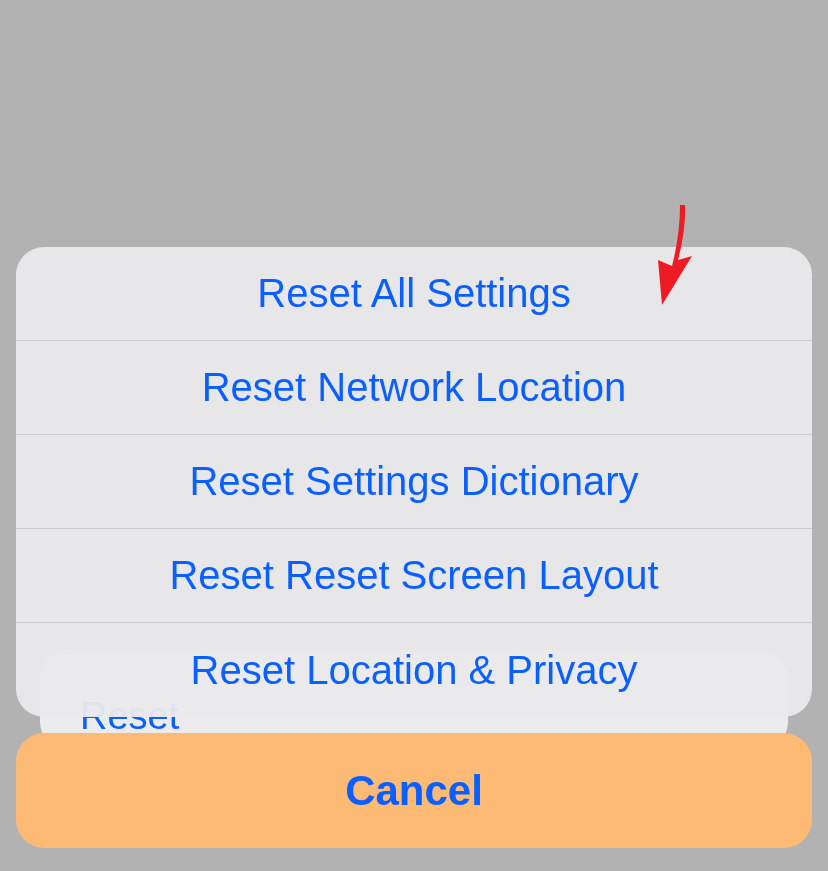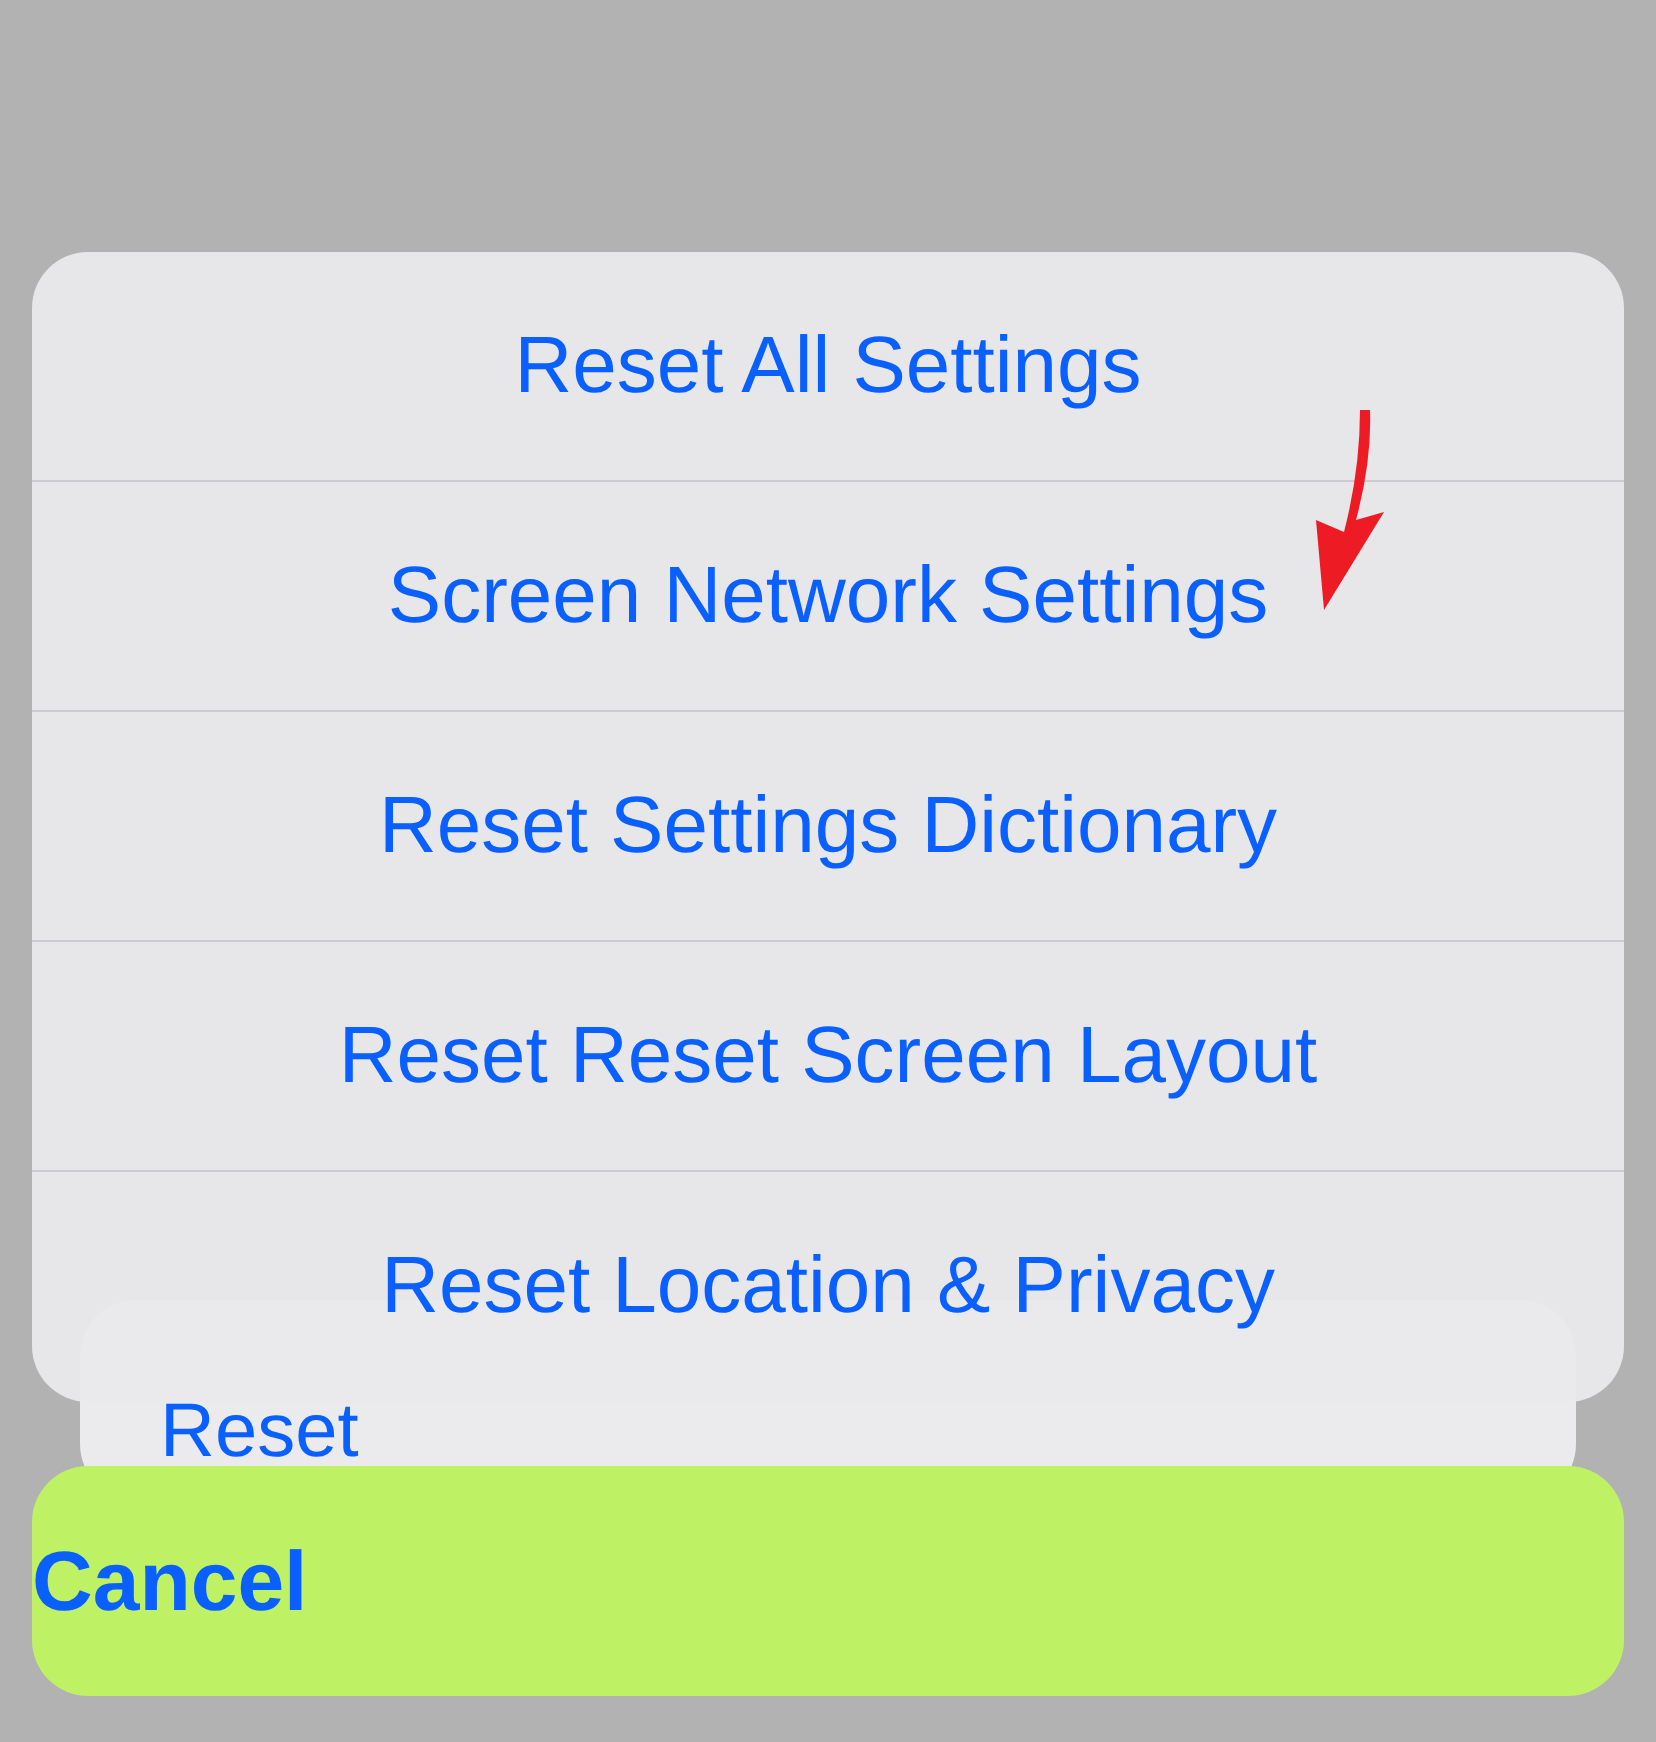--- a/index.html
+++ b/index.html
@@ -42,45 +42,45 @@
       gap: 16px;
     }
     .options-group {
       background: rgba(234, 234, 237, 0.95);
       border-radius: 28px;
       overflow: hidden;
       display: flex;
       flex-direction: column;
     }
     .option-item {
-      height: 115px;
+      height: 94px;
       display: flex;
       align-items: center;
       justify-content: center;
       font-size: 40px;
       color: #0a60ff;
       font-weight: 400;
       border-bottom: 1px solid rgba(120, 120, 128, 0.25);
       cursor: pointer;
       text-align: center;
     }
     .option-item:last-child {
       border-bottom: none;
     }
     .cancel-button {
-      background: #bef264;
+      background: #fdba74;
       border-radius: 28px;
       height: 115px;
       display: flex;
       align-items: center;
+      justify-content: center;
       font-size: 42px;
       font-weight: 600;
       color: #0a60ff;
       cursor: pointer;
-      margin-top: 16px;
     }
     .arrow-annotation {
       position: absolute;
       left: 640px;
       top: 200px;
       width: 70px;
       height: 110px;
       pointer-events: none;
     }
   </style>
@@ -89,21 +89,21 @@
 
 <div class="background-panel"></div>
 <div class="background-text">Reset</div>
 
 <div class="sheet">
   <div class="options-group">
     <div class="option-item">
       <span>Reset All Settings</span>
     </div>
     <div class="option-item">
-      <span>Screen Network Settings</span>
+      <span>Reset Network Location</span>
     </div>
     <div class="option-item">
       <span>Reset Settings Dictionary</span>
     </div>
     <div class="option-item">
       <span>Reset Reset Screen Layout</span>
     </div>
     <div class="option-item">
       <span>Reset Location &amp; Privacy</span>
     </div>

